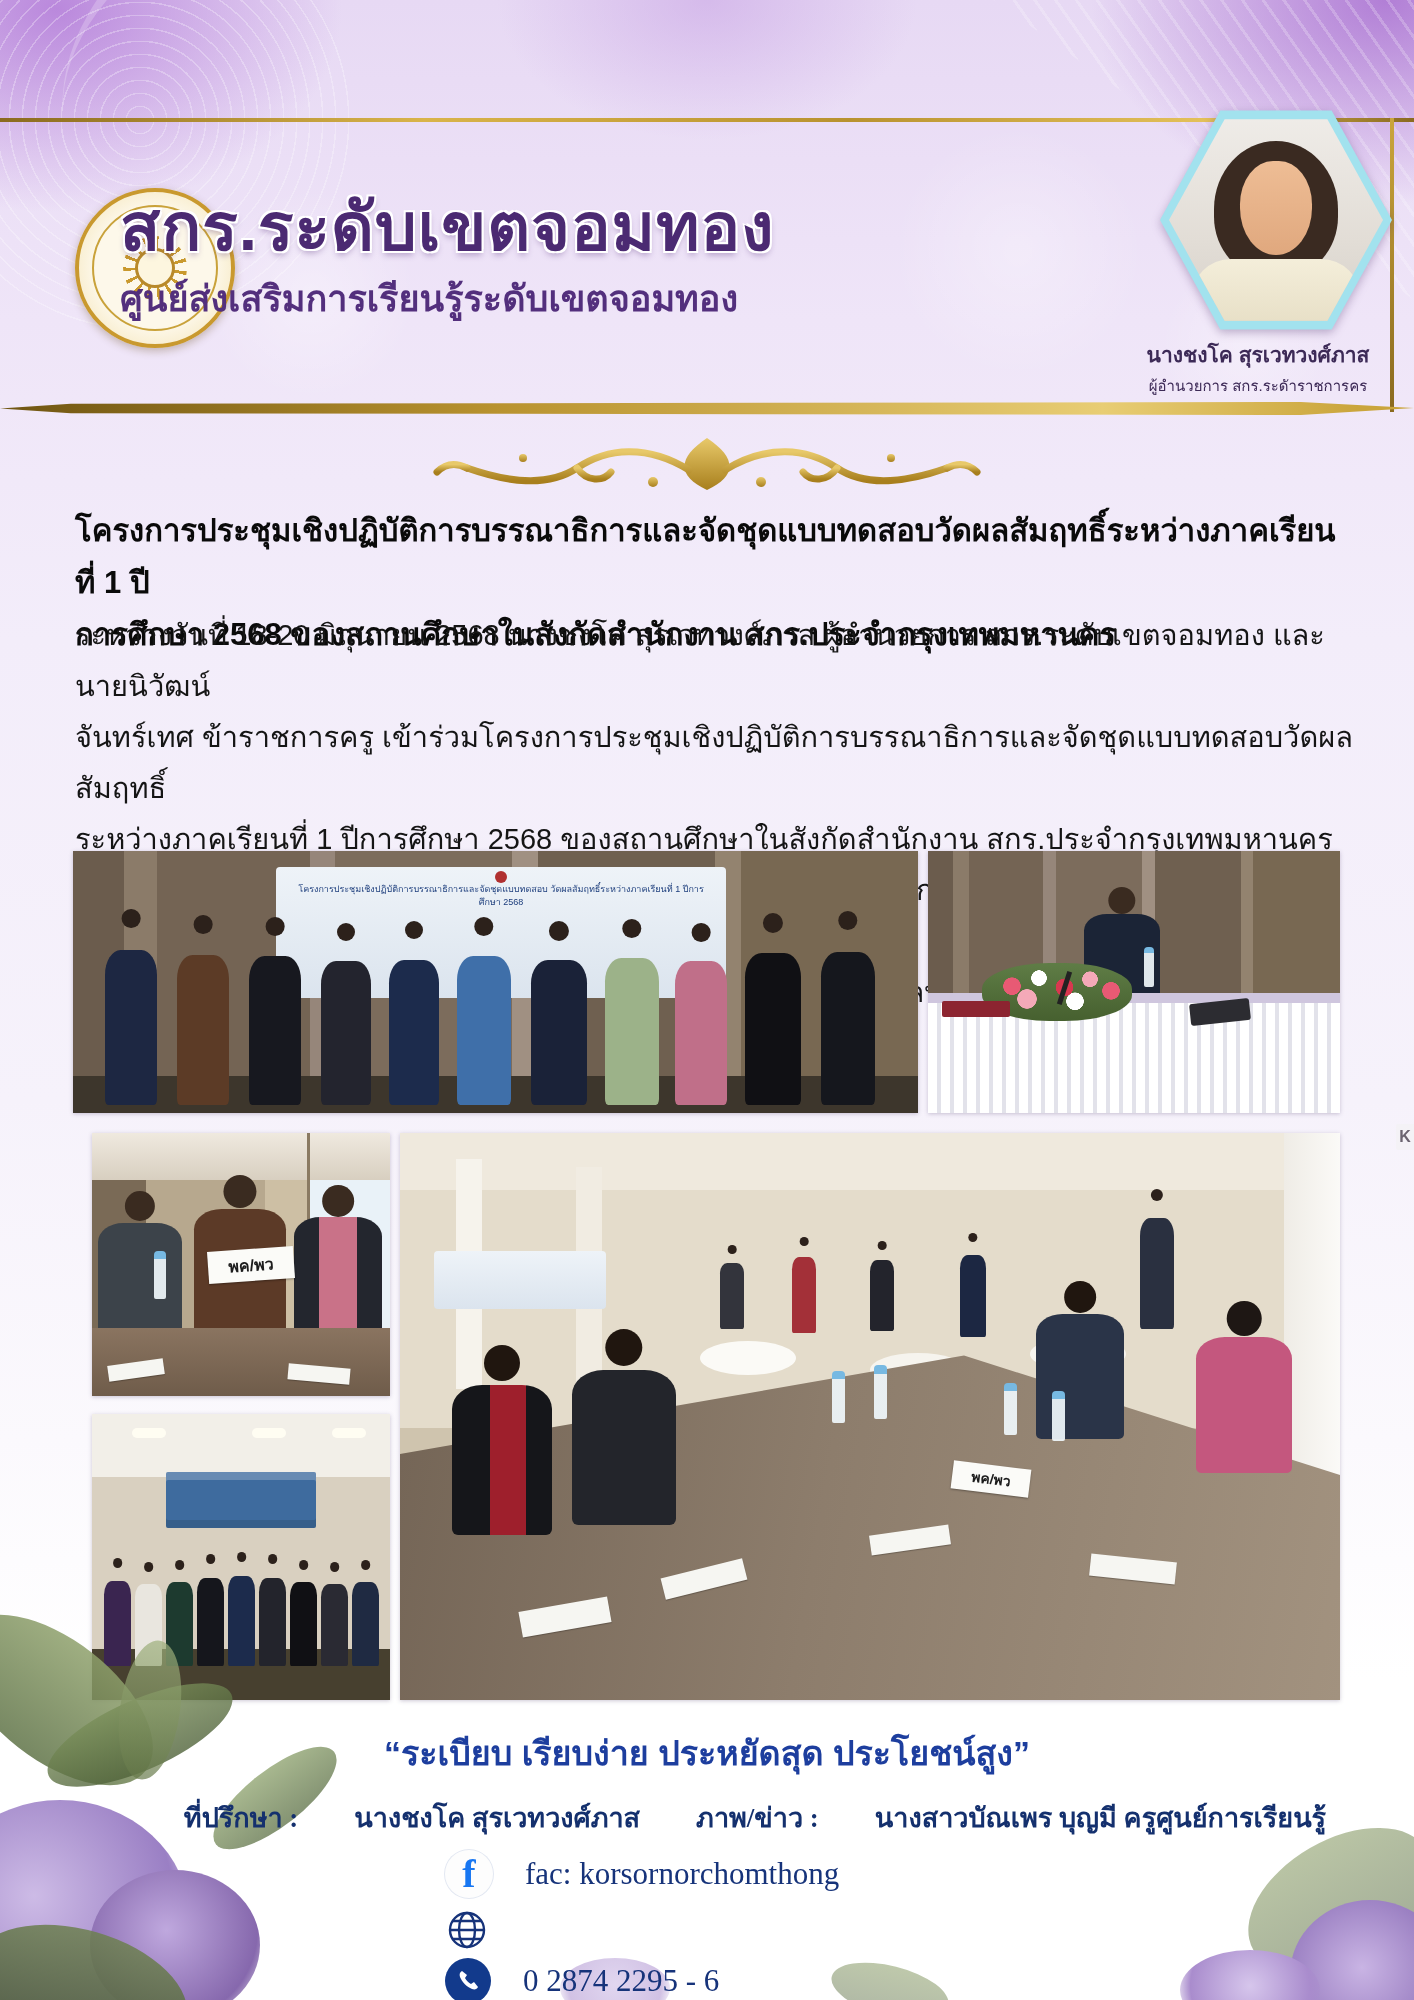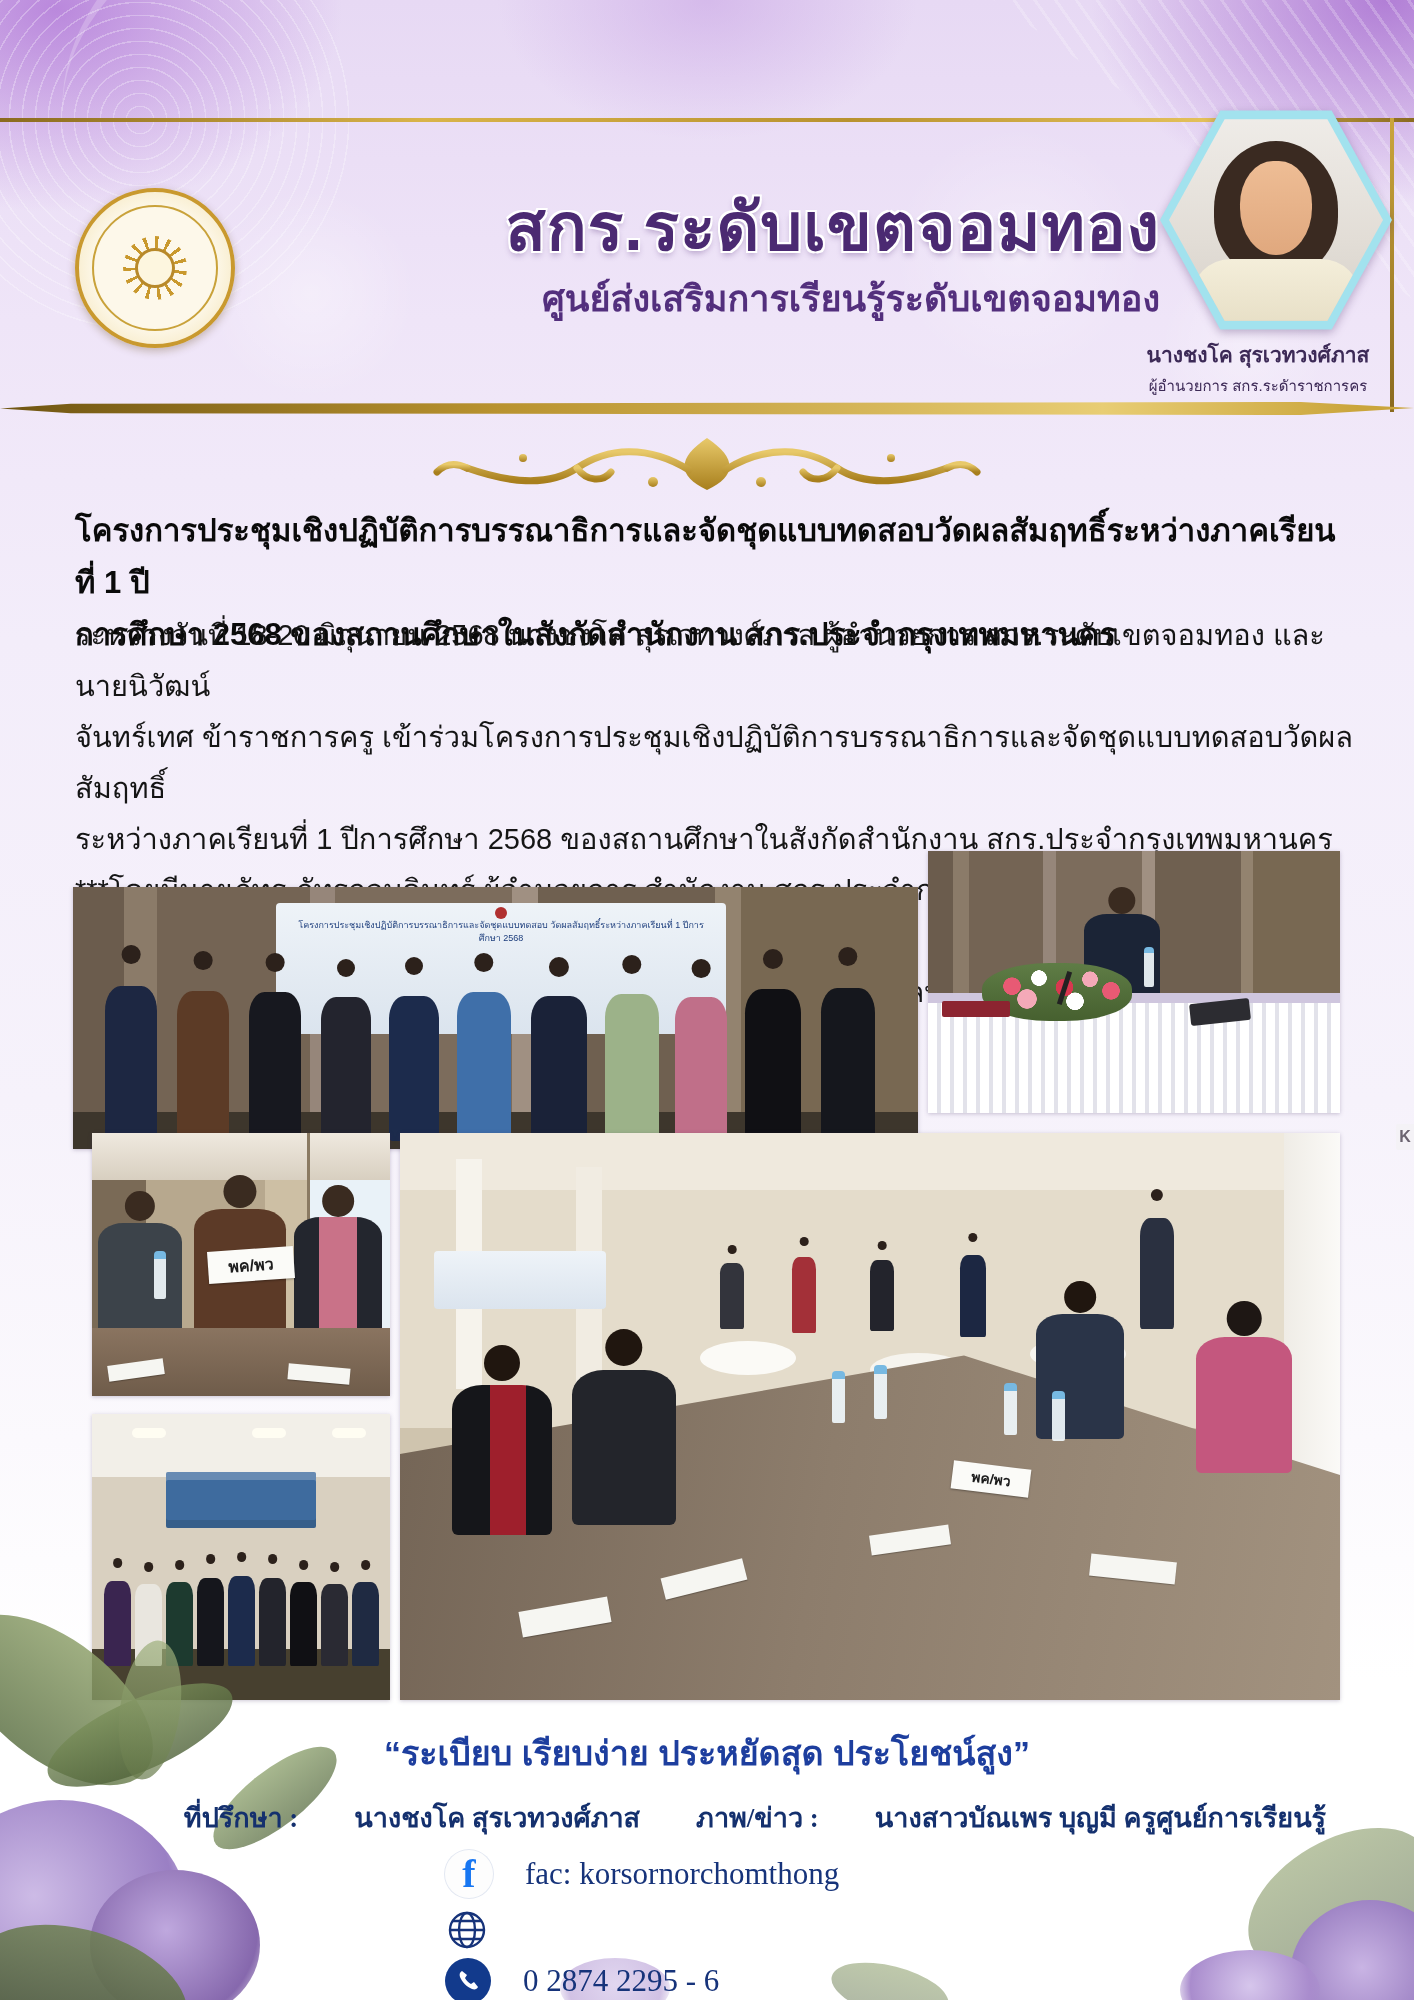--- a/index.html
+++ b/index.html
@@ -39,21 +39,21 @@
 
   .seal{position:absolute;left:75px;top:188px;width:152px;height:152px;border-radius:50%;
     background:radial-gradient(circle,#fdf8ea 55%,#f2e0ac 100%);border:4px solid #c9992e;
     box-shadow:0 3px 8px rgba(90,60,10,.3);}
   .seal-ring{position:absolute;inset:13px;border:2px solid #c9a23a;border-radius:50%;}
   .seal-sun{position:absolute;left:50%;top:50%;width:64px;height:64px;transform:translate(-50%,-50%);border-radius:50%;
     background:repeating-conic-gradient(#c9992e 0 7deg, rgba(201,153,46,0) 7deg 24deg);}
   .seal-core{position:absolute;left:50%;top:50%;width:34px;height:34px;transform:translate(-50%,-50%);
     border-radius:50%;background:#fdf6df;border:3px solid #b8892a;}
 
-  .title-block{position:absolute;left:120px;top:194px;width:1040px;text-align:right;}
+  .title-block{position:absolute;left:120px;top:194px;width:1040px;text-align:left;}
   .main-title{font-size:66px;font-weight:800;color:#4b2a72;letter-spacing:1px;line-height:1.0;
     text-shadow:-2px -2px 0 #fff,2px -2px 0 #fff,-2px 2px 0 #fff,2px 2px 0 #fff,0 4px 6px rgba(70,30,110,.35);}
   .sub-title{margin-top:10px;font-size:36px;font-weight:600;color:#532f7d;}
   .issue-line{margin-top:8px;font-size:31px;font-weight:800;color:#0c0c0c;}
 
   .hex-wrap{position:absolute;left:1160px;top:106px;width:232px;height:228px;filter:drop-shadow(0 3px 5px rgba(80,50,110,.35));}
   .hex{position:absolute;inset:0;background:#a2e2ee;clip-path:polygon(26% 2%,74% 2%,100% 50%,74% 98%,26% 98%,0 50%);}
   .hex-in{position:absolute;inset:9px;clip-path:polygon(26% 2%,74% 2%,100% 50%,74% 98%,26% 98%,0 50%);
     background:linear-gradient(180deg,#efece8 0%,#e2ddd6 60%,#d6d0c8 100%);}
   .p-hair{position:absolute;left:50%;top:26px;width:124px;height:136px;transform:translateX(-50%);
@@ -181,21 +181,21 @@
     <div>การศึกษา 2568 ของสถานศึกษาในสังกัดสำนักงาน สกร.ประจำกรุงเทพมหานคร</div>
   </div>
   <div class="article-body">
     <div>ระหว่างวันที่ 18-20 มิถุนายน 2568 นางชงโค สุรเวทวงศ์ภาส ผู้อำนวยการ สกร.ระดับเขตจอมทอง  และนายนิวัฒน์</div>
     <div>จันทร์เทศ ข้าราชการครู เข้าร่วมโครงการประชุมเชิงปฏิบัติการบรรณาธิการและจัดชุดแบบทดสอบวัดผลสัมฤทธิ์</div>
     <div>ระหว่างภาคเรียนที่ 1 ปีการศึกษา 2568 ของสถานศึกษาในสังกัดสำนักงาน สกร.ประจำกรุงเทพมหานคร</div>
     <div>***โดยมีนายภัทร ภัทรกุลบดินทร์ ผู้อำนวยการ สำนักงาน สกร.ประจำกรุงเทพมหานคร เป็นประธานในการประชุม</div>
     <div>ณ โรงแรมบูติค ซิตี้ แอนด์ บราโว โฮเทล อำเภอเมืองพัทยา จังหวัดชลบุรี</div>
   </div>
 
-  <div class="photo" style="left:73px;top:851px;width:845px;height:262px;margin-top:36px;">
+  <div class="photo" style="left:73px;top:851px;width:845px;height:262px;">
     <div class="woodwall"></div>
     <div class="abs" style="left:0;bottom:0;width:100%;height:14%;background:#3d362c;"></div>
     <div class="banner-board" style="left:24%;top:6%;width:50%;height:44%;font-size:9px;line-height:13px;padding:16px 14px 0;">
       <div class="abs" style="left:50%;top:4px;width:12px;height:12px;transform:translateX(-50%);border-radius:50%;background:#b03030;"></div>
       <span>โครงการประชุมเชิงปฏิบัติการบรรณาธิการและจัดชุดแบบทดสอบ วัดผลสัมฤทธิ์ระหว่างภาคเรียนที่ 1 ปีการศึกษา 2568</span>
     </div>
     <i class="pp" style="left:32px;bottom:8px;width:52px;height:196px;--c:#1d2742;--s:#2c211b;"></i>
     <i class="pp" style="left:104px;bottom:8px;width:52px;height:190px;--c:#5c3b26;--s:#2c211b;"></i>
     <i class="pp" style="left:176px;bottom:8px;width:52px;height:188px;--c:#17181f;--s:#2c211b;"></i>
     <i class="pp" style="left:248px;bottom:8px;width:50px;height:182px;--c:#23242e;--s:#2c211b;"></i>

